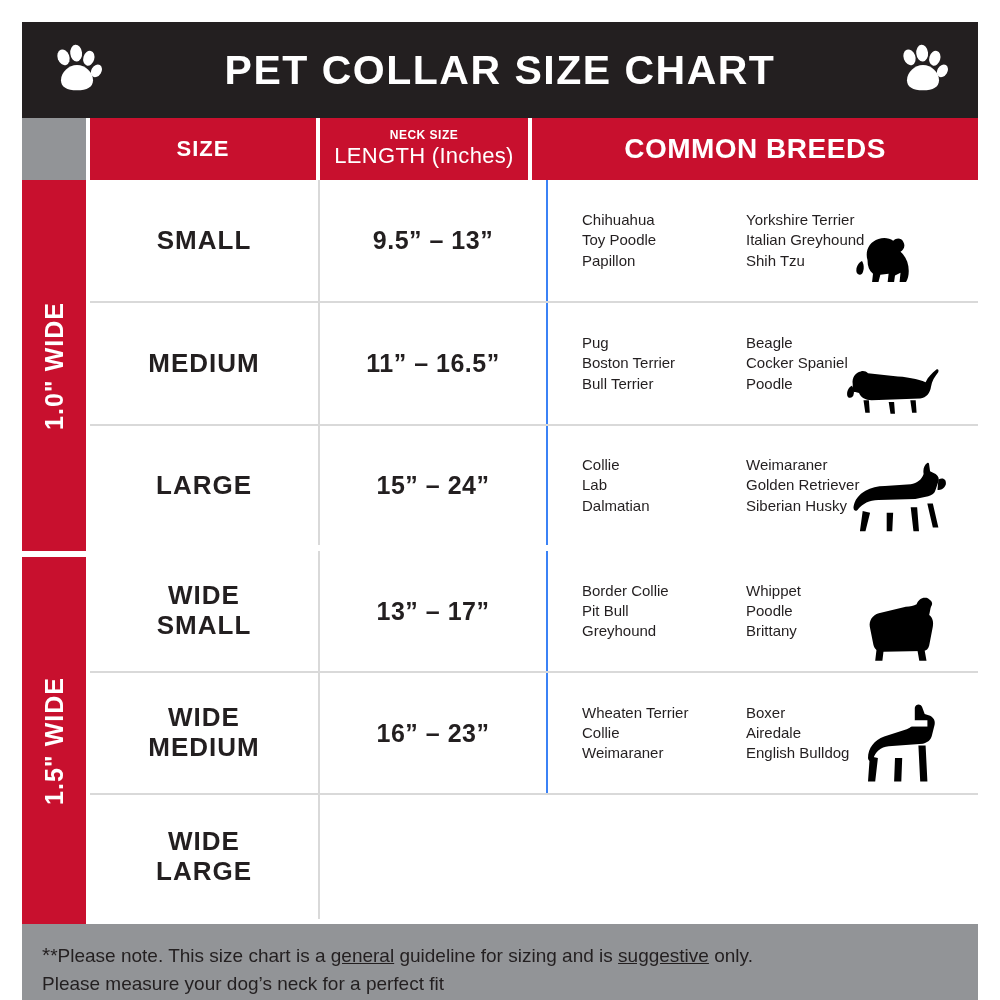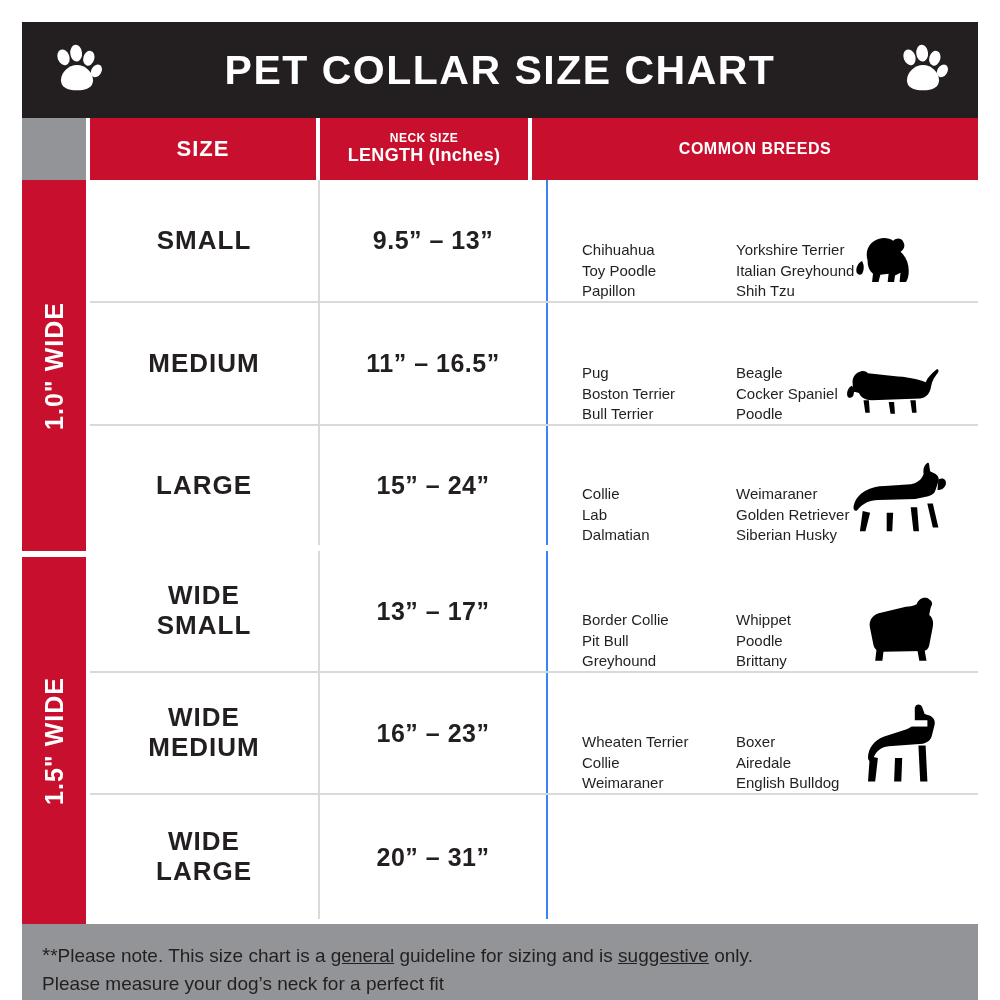--- a/index.html
+++ b/index.html
@@ -62,23 +62,23 @@
     font-weight: bold;
     display: flex;
     flex-direction: column;
     align-items: center;
     justify-content: center;
     border-right: 4px solid #ffffff;
   }
   .ch-cell:last-child { border-right: none; }
   .ch-size { width: 230px; font-size: 22px; letter-spacing: 1px; }
   .ch-len  { width: 212px; }
-  .ch-breed{ flex: 1; font-size: 16px; letter-spacing: 0.5px; }
+  .ch-breed{ flex: 1; font-size: 28px; letter-spacing: 0.5px; }
   .ch-len .small-lbl { font-size: 12px; font-weight: bold; letter-spacing: .5px; line-height: 1.1; }
-  .ch-len .big-lbl   { font-size: 18px; font-weight: bold; letter-spacing: .3px; }
+  .ch-len .big-lbl   { font-size: 22px; font-weight: normal; letter-spacing: .3px; }
 
   
   .body-area {
     position: relative;
     display: flex;
     height: 744px;
   }
   .side-col {
     width: 68px;
     display: flex;
@@ -137,23 +137,23 @@
     font-size: 25px;
     font-weight: bold;
     color: #231f20;
     letter-spacing: .5px;
     border-right: 2px solid #3b82f6;
   }
   .cell-breeds {
     flex: 1;
     position: relative;
     display: flex;
-    align-items: flex-end;
+    align-items: center;
     padding-left: 34px;
-    gap: 6px;
+    gap: 16px;
   }
   .breed-col {
     font-size: 15px;
     color: #231f20;
     line-height: 1.35;
     white-space: nowrap;
   }
   .breed-col.c1 { width: 148px; }
   .breed-col.c2 { width: 150px; }
   .dog-wrap {
@@ -383,21 +383,20 @@
             </svg>
           </div>
         </div>
       </div>
 
       <div class="row last" style="height:124px;">
         <div class="cell-size">
           <span>WIDE</span>
           <span>LARGE</span>
         </div>
-        <div class="cell-len">20” – 31”</div>
       </div>
 
     </div>
   </div>
 
   <div class="footer">
     <p>
       <span class="star">*</span><span>*Please note. This size chart is a </span><span class="u">general</span><span> guideline for sizing and is </span><span class="u">suggestive</span><span> only.</span>
     </p>
     <p>Please measure your dog’s neck for a perfect fit</p>

